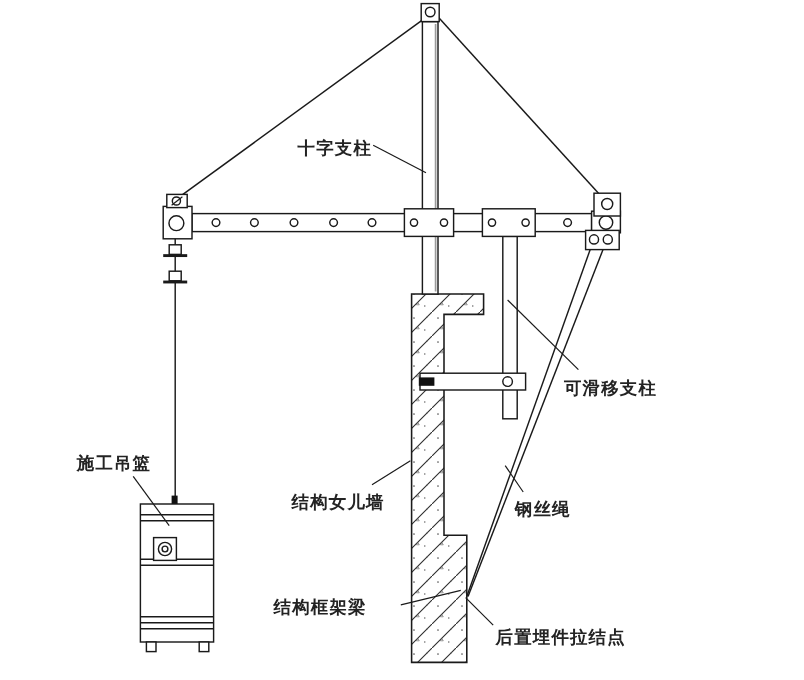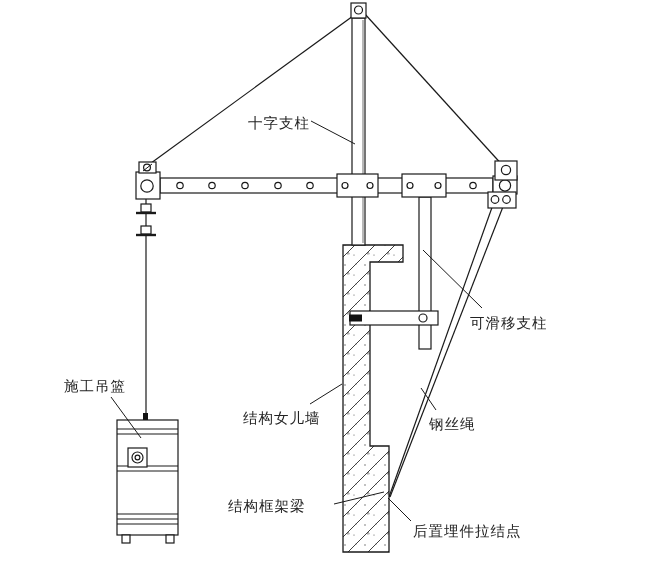--- a/index.html
+++ b/index.html
@@ -1,19 +1,20 @@
 <!DOCTYPE html>
 <html><head>
 <meta charset="utf-8">
 <style>
   html, body { margin: 0; padding: 0; background: #ffffff; }
   .stage {
     width: 670px; height: 567px; position: relative;
     background: #ffffff; overflow: hidden;
     font-family: "Liberation Sans", sans-serif;
+    font-weight: bold;
   }
   svg { display: block; }
   .ln   { stroke: #1a1a1a; stroke-width: 1.2; fill: none; }
   .thin { stroke: #1a1a1a; stroke-width: 1;   fill: none; }
   .box  { stroke: #1a1a1a; stroke-width: 1.2; fill: #ffffff; }
   .hole { stroke: #1a1a1a; stroke-width: 1.2; fill: #ffffff; }
   .solid{ fill: #111111; stroke: none; }
   .gray { stroke: #9a9a9a; stroke-width: 1.4; fill: none; }
   .lbl  { font-family: "Liberation Sans", sans-serif; font-size: 14.5px;
           fill: #232323; letter-spacing: 1px; }

